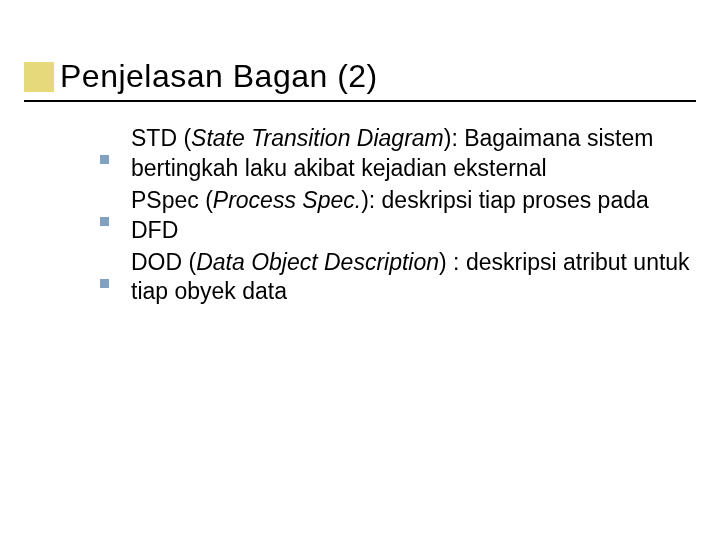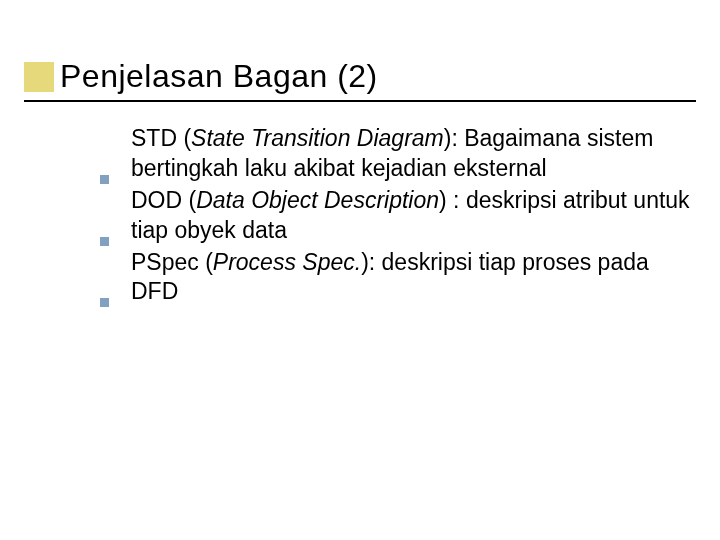--- a/index.html
+++ b/index.html
@@ -35,21 +35,21 @@
     background: #000;
   }
   .content {
     position: absolute;
     left: 100px;
     top: 124px;
     width: 590px;
   }
   .bullet-item {
     display: flex;
-    align-items: flex-end;
+    align-items: center;
     margin-bottom: 2px;
   }
   .bullet-box {
     flex: 0 0 auto;
     width: 9px;
     height: 9px;
     background: #82a0bf;
     margin-top: 12px;
     margin-right: 22px;
   }
@@ -70,22 +70,22 @@
 <div class="content">
   <div class="bullet-item">
     <div class="bullet-box"></div>
     <div class="bullet-text">
       <span>STD (</span><span class="ital">State Transition Diagram</span><span>): Bagaimana sistem bertingkah laku akibat kejadian eksternal</span>
     </div>
   </div>
   <div class="bullet-item">
     <div class="bullet-box"></div>
     <div class="bullet-text">
-      <span>DOD (</span><span class="ital">Data Object Description</span><span>) : deskripsi atribut untuk tiap obyek data</span>
+      <span>PSpec (</span><span class="ital">Process Spec.</span><span>): deskripsi tiap proses pada DFD</span>
     </div>
   </div>
   <div class="bullet-item">
     <div class="bullet-box"></div>
     <div class="bullet-text">
-      <span>PSpec (</span><span class="ital">Process Spec.</span><span>): deskripsi tiap proses pada DFD</span>
+      <span>DOD (</span><span class="ital">Data Object Description</span><span>) : deskripsi atribut untuk tiap obyek data</span>
     </div>
   </div>
 </div>
 
 </body></html>

